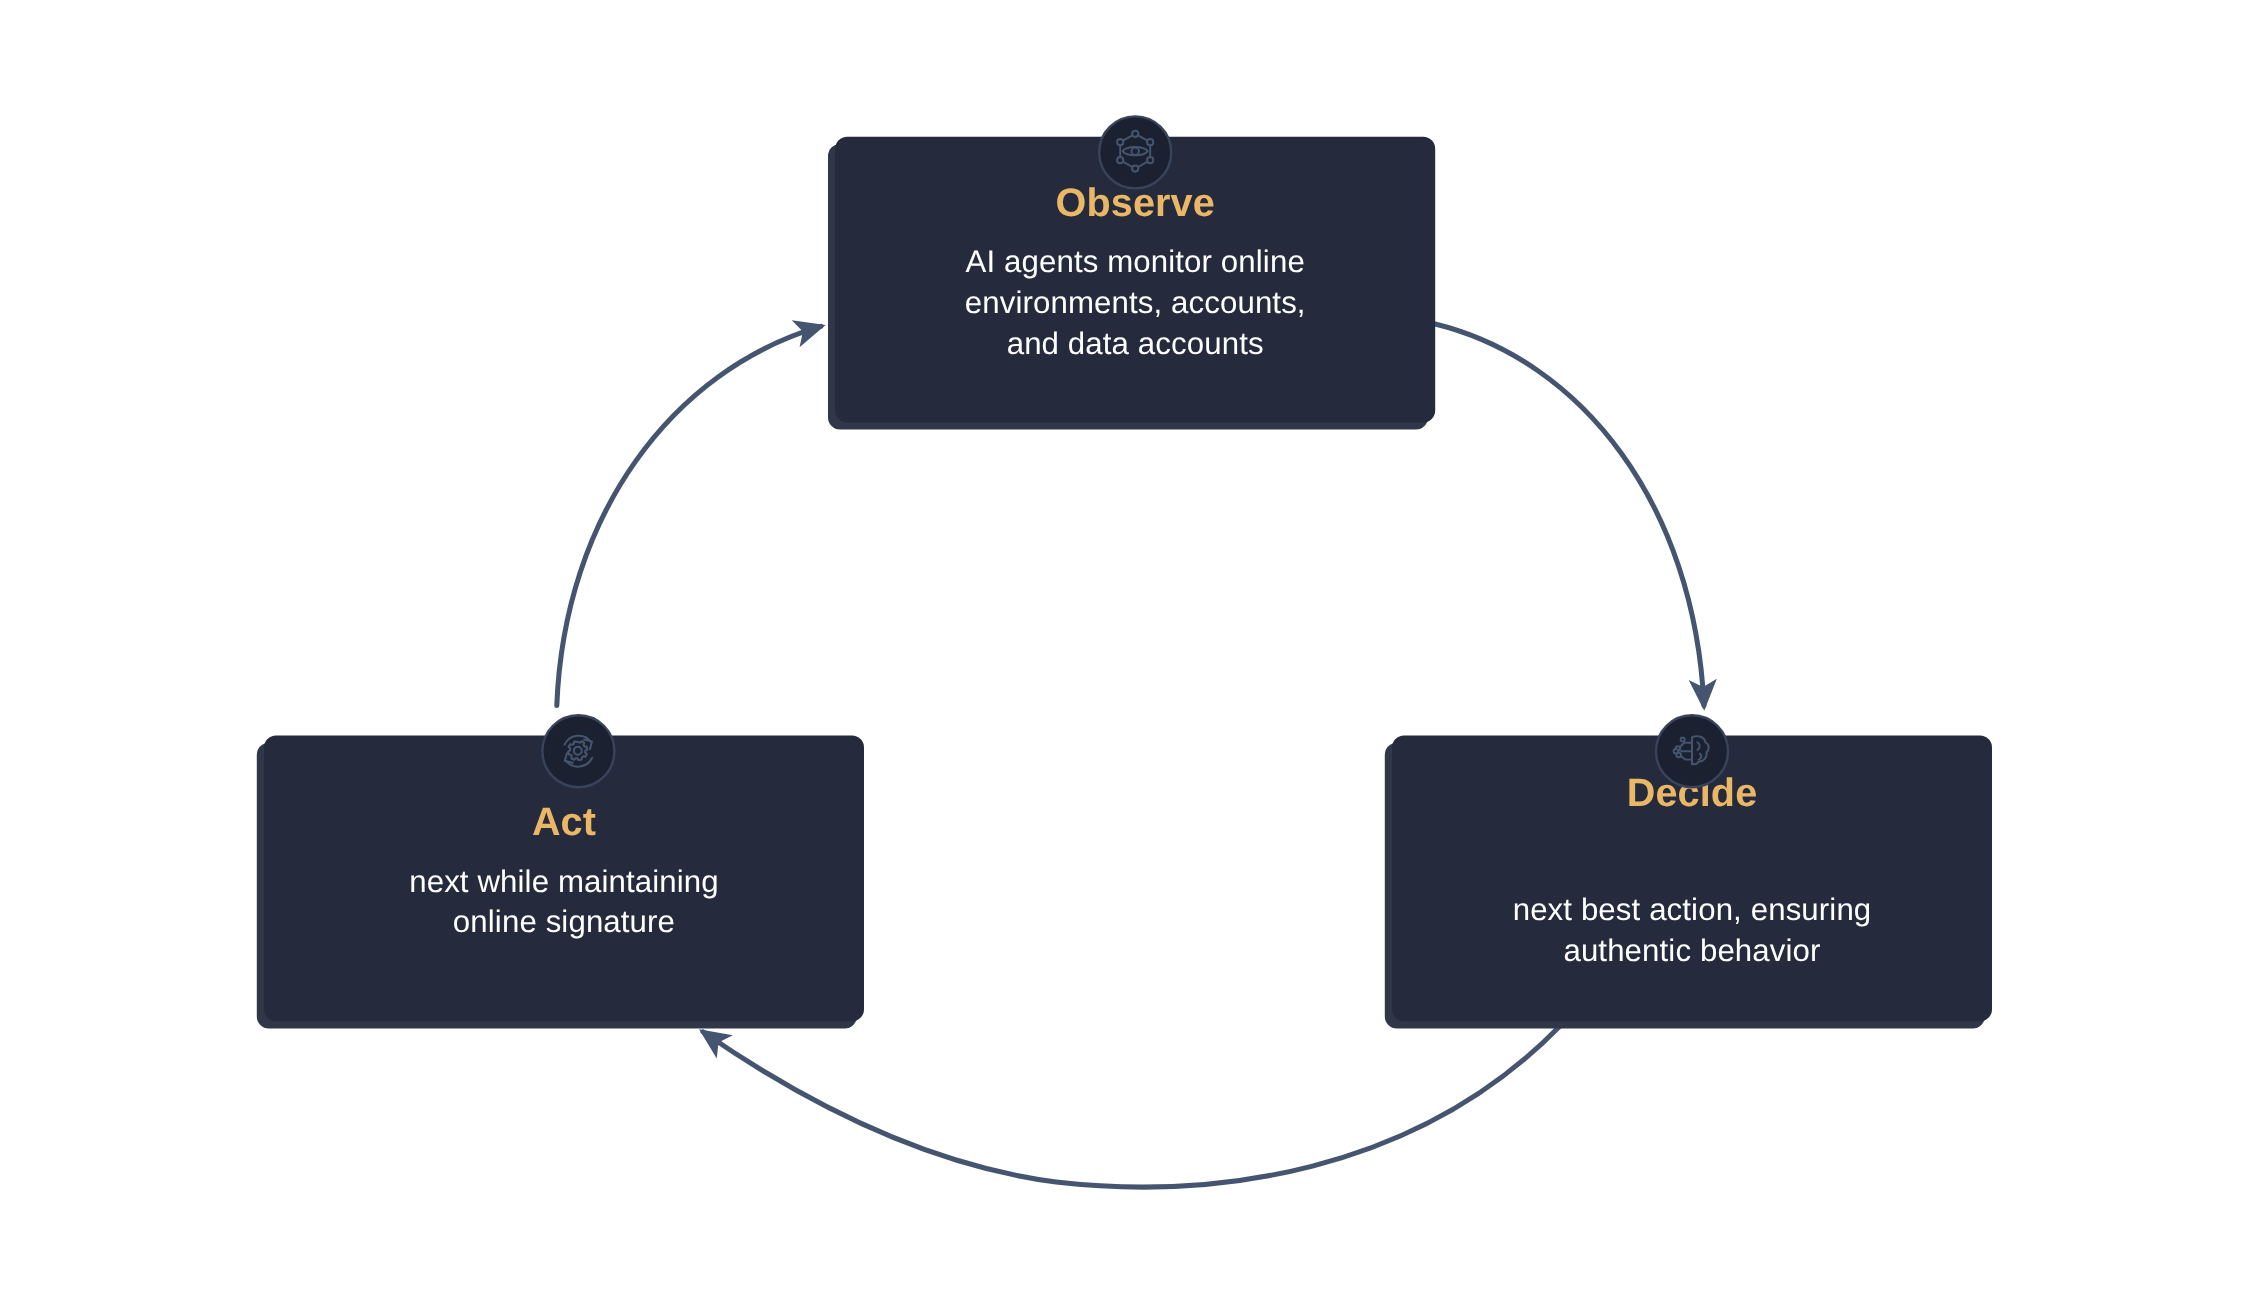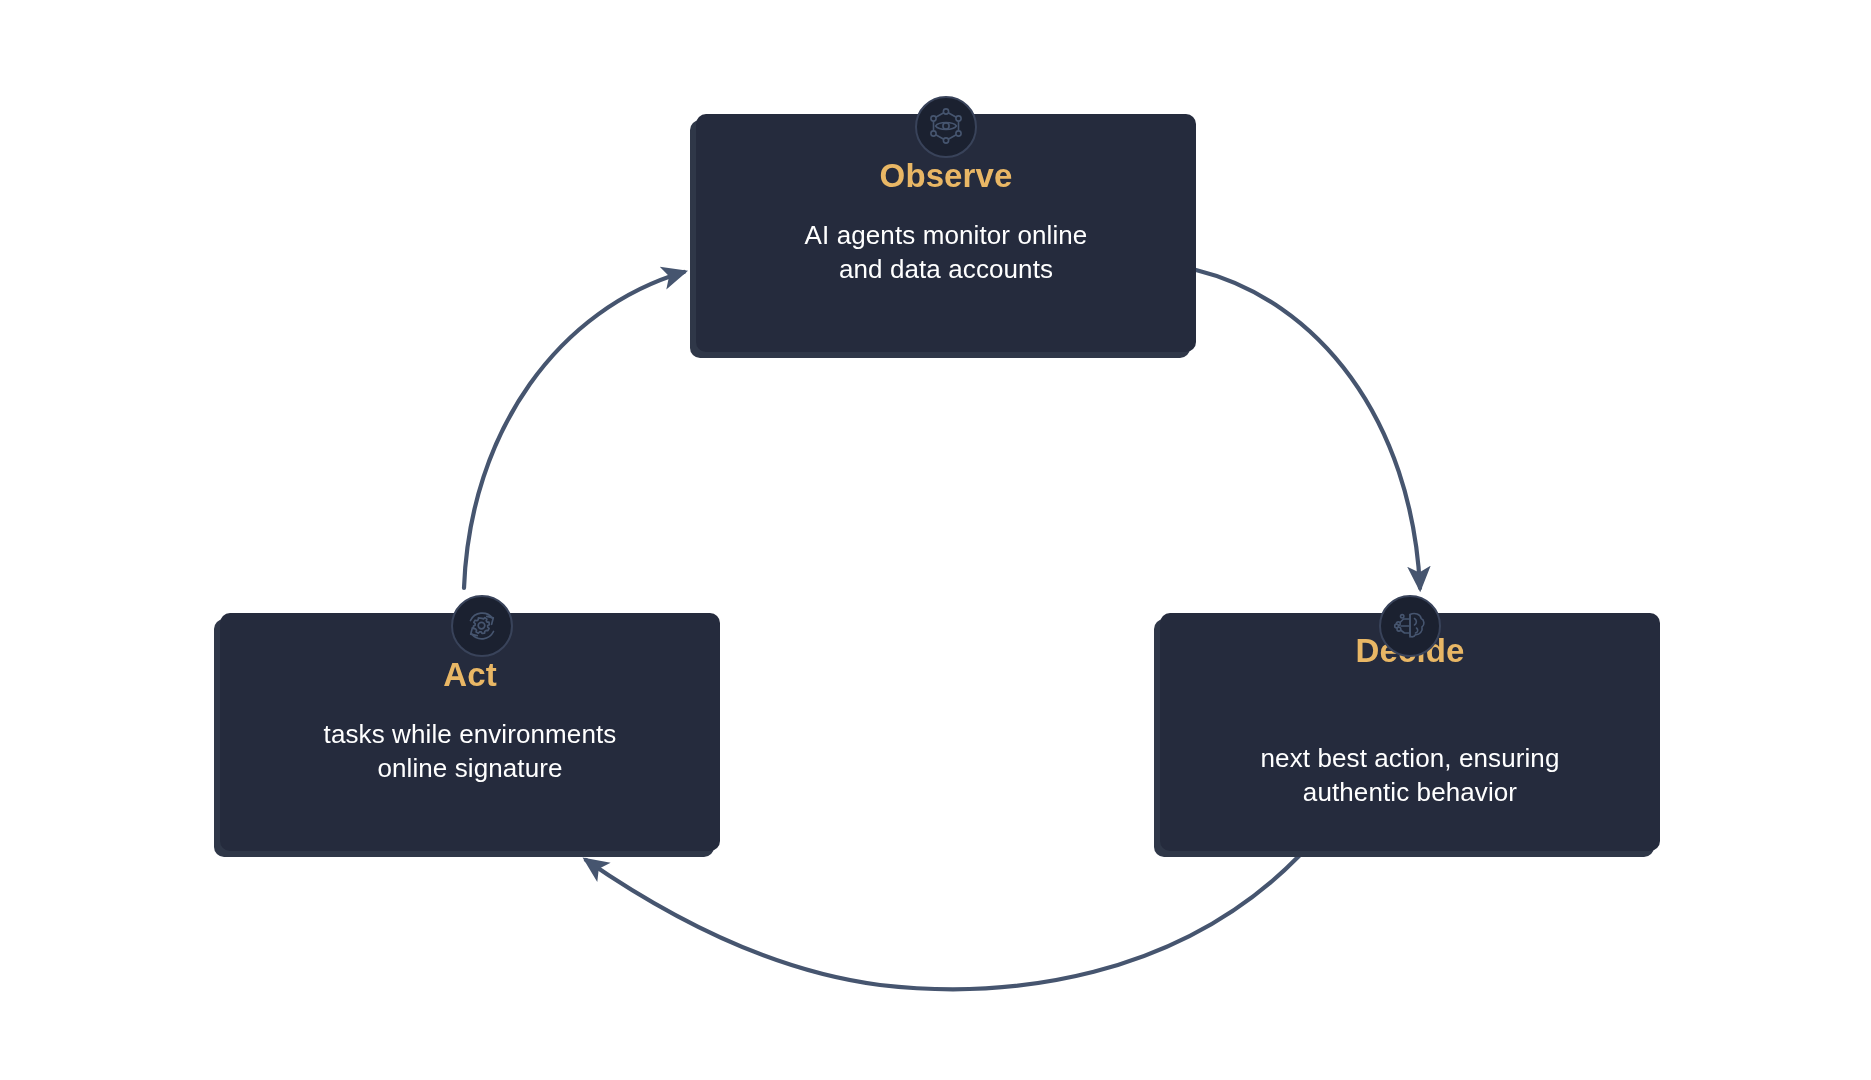--- a/index.html
+++ b/index.html
@@ -52,21 +52,21 @@
     font-weight: bold;
     line-height: 1.18;
     margin: 0 0 7px 0;
     letter-spacing: 0.1px;
   }
 
   .card-desc {
     color: #ffffff;
     font-size: 26px;
     line-height: 1.30;
-    margin: 16px;
+    margin: 6px;
     text-align: center;
     letter-spacing: 0.1px;
   }
 
   
   #card-observe {
     left: 696px;
     top: 114px;
     width: 500px;
     height: 238px;
@@ -123,20 +123,21 @@
 
     <path d="M 1300 855 C 1180 978, 1010 1000, 880 985 C 780 972, 680 925, 586 860" fill="none" stroke="#46556f" stroke-width="4.2" stroke-linecap="round" marker-end="url(#arrowhead)"></path>
 
     <path d="M 464 588 C 470 430, 560 308, 684 272" fill="none" stroke="#46556f" stroke-width="4.2" stroke-linecap="round" marker-end="url(#arrowhead)"></path>
   </svg>
 
   <div class="card" id="card-observe">
     <div class="card-title">Observe</div>
     <div class="card-desc">
       <div>AI agents monitor online</div>
+      <div>environments, accounts,</div>
       <div>and data accounts</div>
     </div>
   </div>
 
   <div class="icon-badge" id="badge-observe">
     <svg width="42" height="42" viewBox="0 0 42 42" fill="none" stroke="#46556f" stroke-width="1.6" stroke-linecap="round" stroke-linejoin="round">
 
       <path d="M21 5.5 L33.5 12.5 L33.5 27.5 L21 34.5 L8.5 27.5 L8.5 12.5 Z"></path>
 
       <circle cx="21" cy="5.5" r="2.6" fill="#1b2130"></circle>
@@ -172,21 +173,21 @@
       <circle cx="8.3" cy="17.8" r="1.9" fill="#1b2130"></circle>
       <circle cx="6.6" cy="20" r="1.9" fill="#1b2130"></circle>
       <circle cx="8.9" cy="23.2" r="1.9" fill="#1b2130"></circle>
       <circle cx="12.2" cy="10.3" r="1.7" fill="#1b2130"></circle>
     </svg>
   </div>
 
   <div class="card" id="card-act">
     <div class="card-title">Act</div>
     <div class="card-desc">
-      <div>tasks while environments</div>
+      <div>next while maintaining</div>
       <div>online signature</div>
     </div>
   </div>
 
   <div class="icon-badge" id="badge-act">
     <svg width="42" height="42" viewBox="0 0 42 42" fill="none" stroke="#46556f" stroke-width="1.7" stroke-linecap="round" stroke-linejoin="round">
 
       <path d="M9.5 15.5 A 13 13 0 0 1 31.5 13.2"></path>
       <path d="M25.8 11.3 L32.3 12.9 L30.6 19.3"></path>
 

